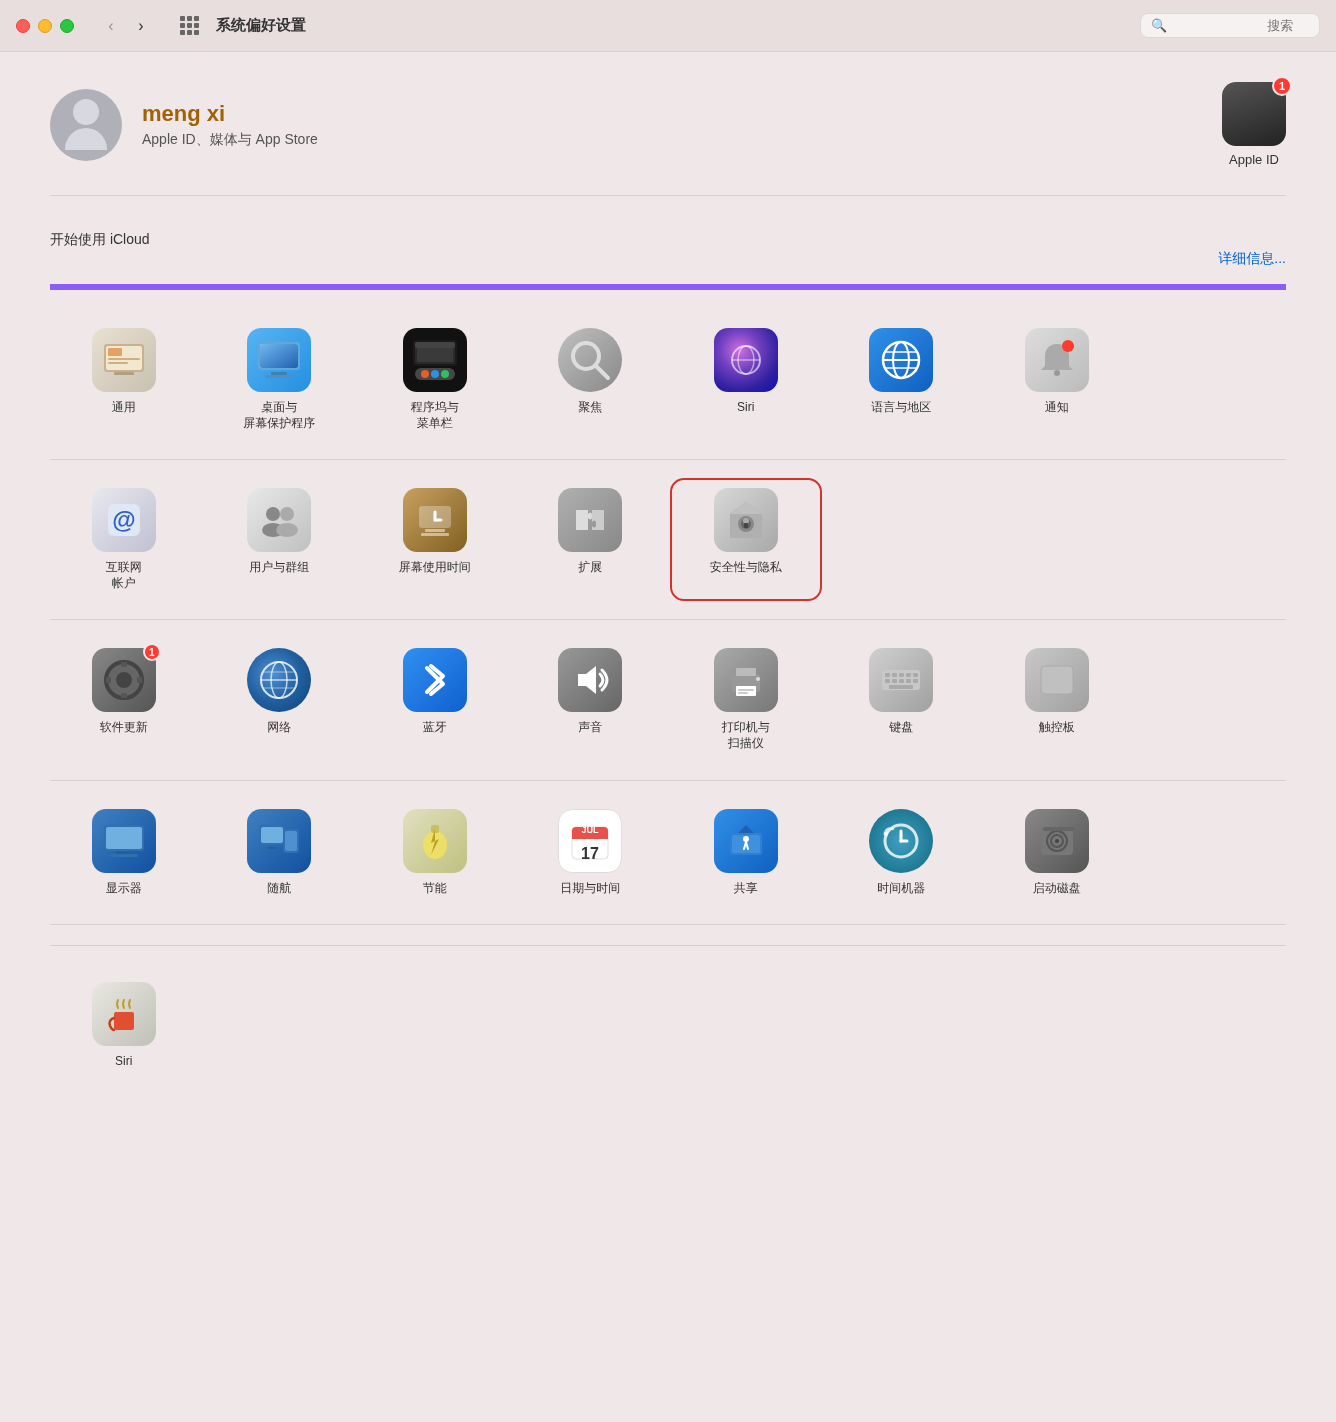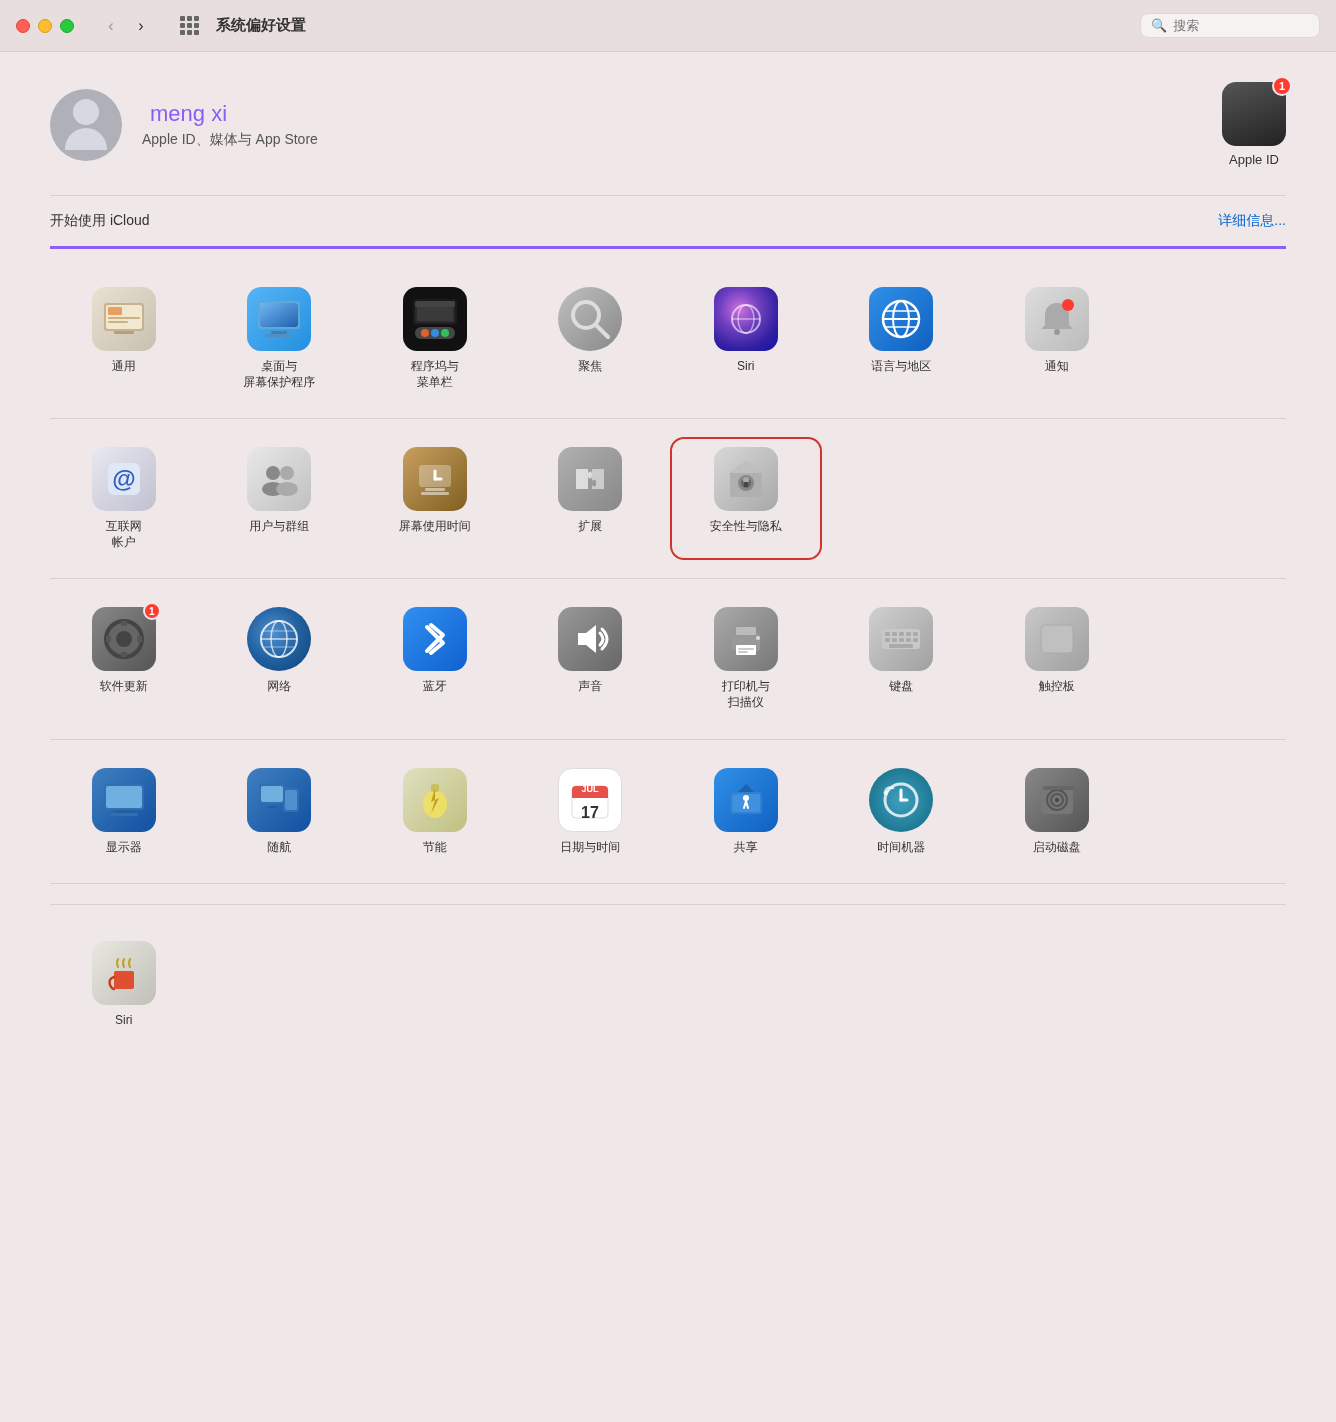--- a/index.html
+++ b/index.html
@@ -90,20 +90,21 @@
       border: 1px solid rgba(0,0,0,0.1);
     }
     .search-icon-char { color: #999; font-size: 13px; }
     .search-input {
       border: none;
       background: transparent;
       font-size: 13px;
       color: #666;
       outline: none;
       width: 120px;
+      text-align: right;
     }
 
     
     .main {
       padding: 30px 50px 30px 50px;
     }
 
     
     .profile-section {
       display: flex;
@@ -138,21 +139,21 @@
       background: #d8d8e0;
       margin-bottom: 3px;
     }
     .avatar-body {
       width: 42px;
       height: 22px;
       border-radius: 22px 22px 0 0;
       background: #d8d8e0;
     }
     .profile-info { display: flex; flex-direction: column; gap: 4px; }
-    .profile-name { font-size: 22px; font-weight: 400; color: #8b5cf6; margin-left: 8px; }
+    .profile-name { font-size: 22px; font-weight: 700; color: #a16207; }
     .profile-sub { font-size: 14px; color: #555; }
 
     
     .apple-id-btn {
       display: flex;
       flex-direction: column;
       align-items: center;
       gap: 6px;
       cursor: pointer;
       background: none;
@@ -192,25 +193,25 @@
     }
     .apple-id-label { font-size: 13px; color: #333; }
 
     
     .icloud-row {
       display: flex;
       align-items: center;
       justify-content: space-between;
       padding: 16px 0;
       border-top: 1px solid #d8cece;
-      border-bottom: 3px solid #8b5cf6;
+      border-bottom: 6px solid #8b5cf6;
       margin-bottom: 30px;
     }
     .icloud-text { font-size: 14px; color: #333; }
-    .icloud-link { font-size: 14px; color: #0064d2; cursor: pointer; }
+    .icloud-link { font-size: 14px; color: #0064d2; cursor: pointer; margin-top: 38px; }
 
     
     .grid-section {
       margin-bottom: 20px;
       padding-bottom: 20px;
       border-bottom: 1px solid #d8cece;
     }
     .grid-section:last-of-type { border-bottom: none; }
     .icon-grid {
       display: grid;

